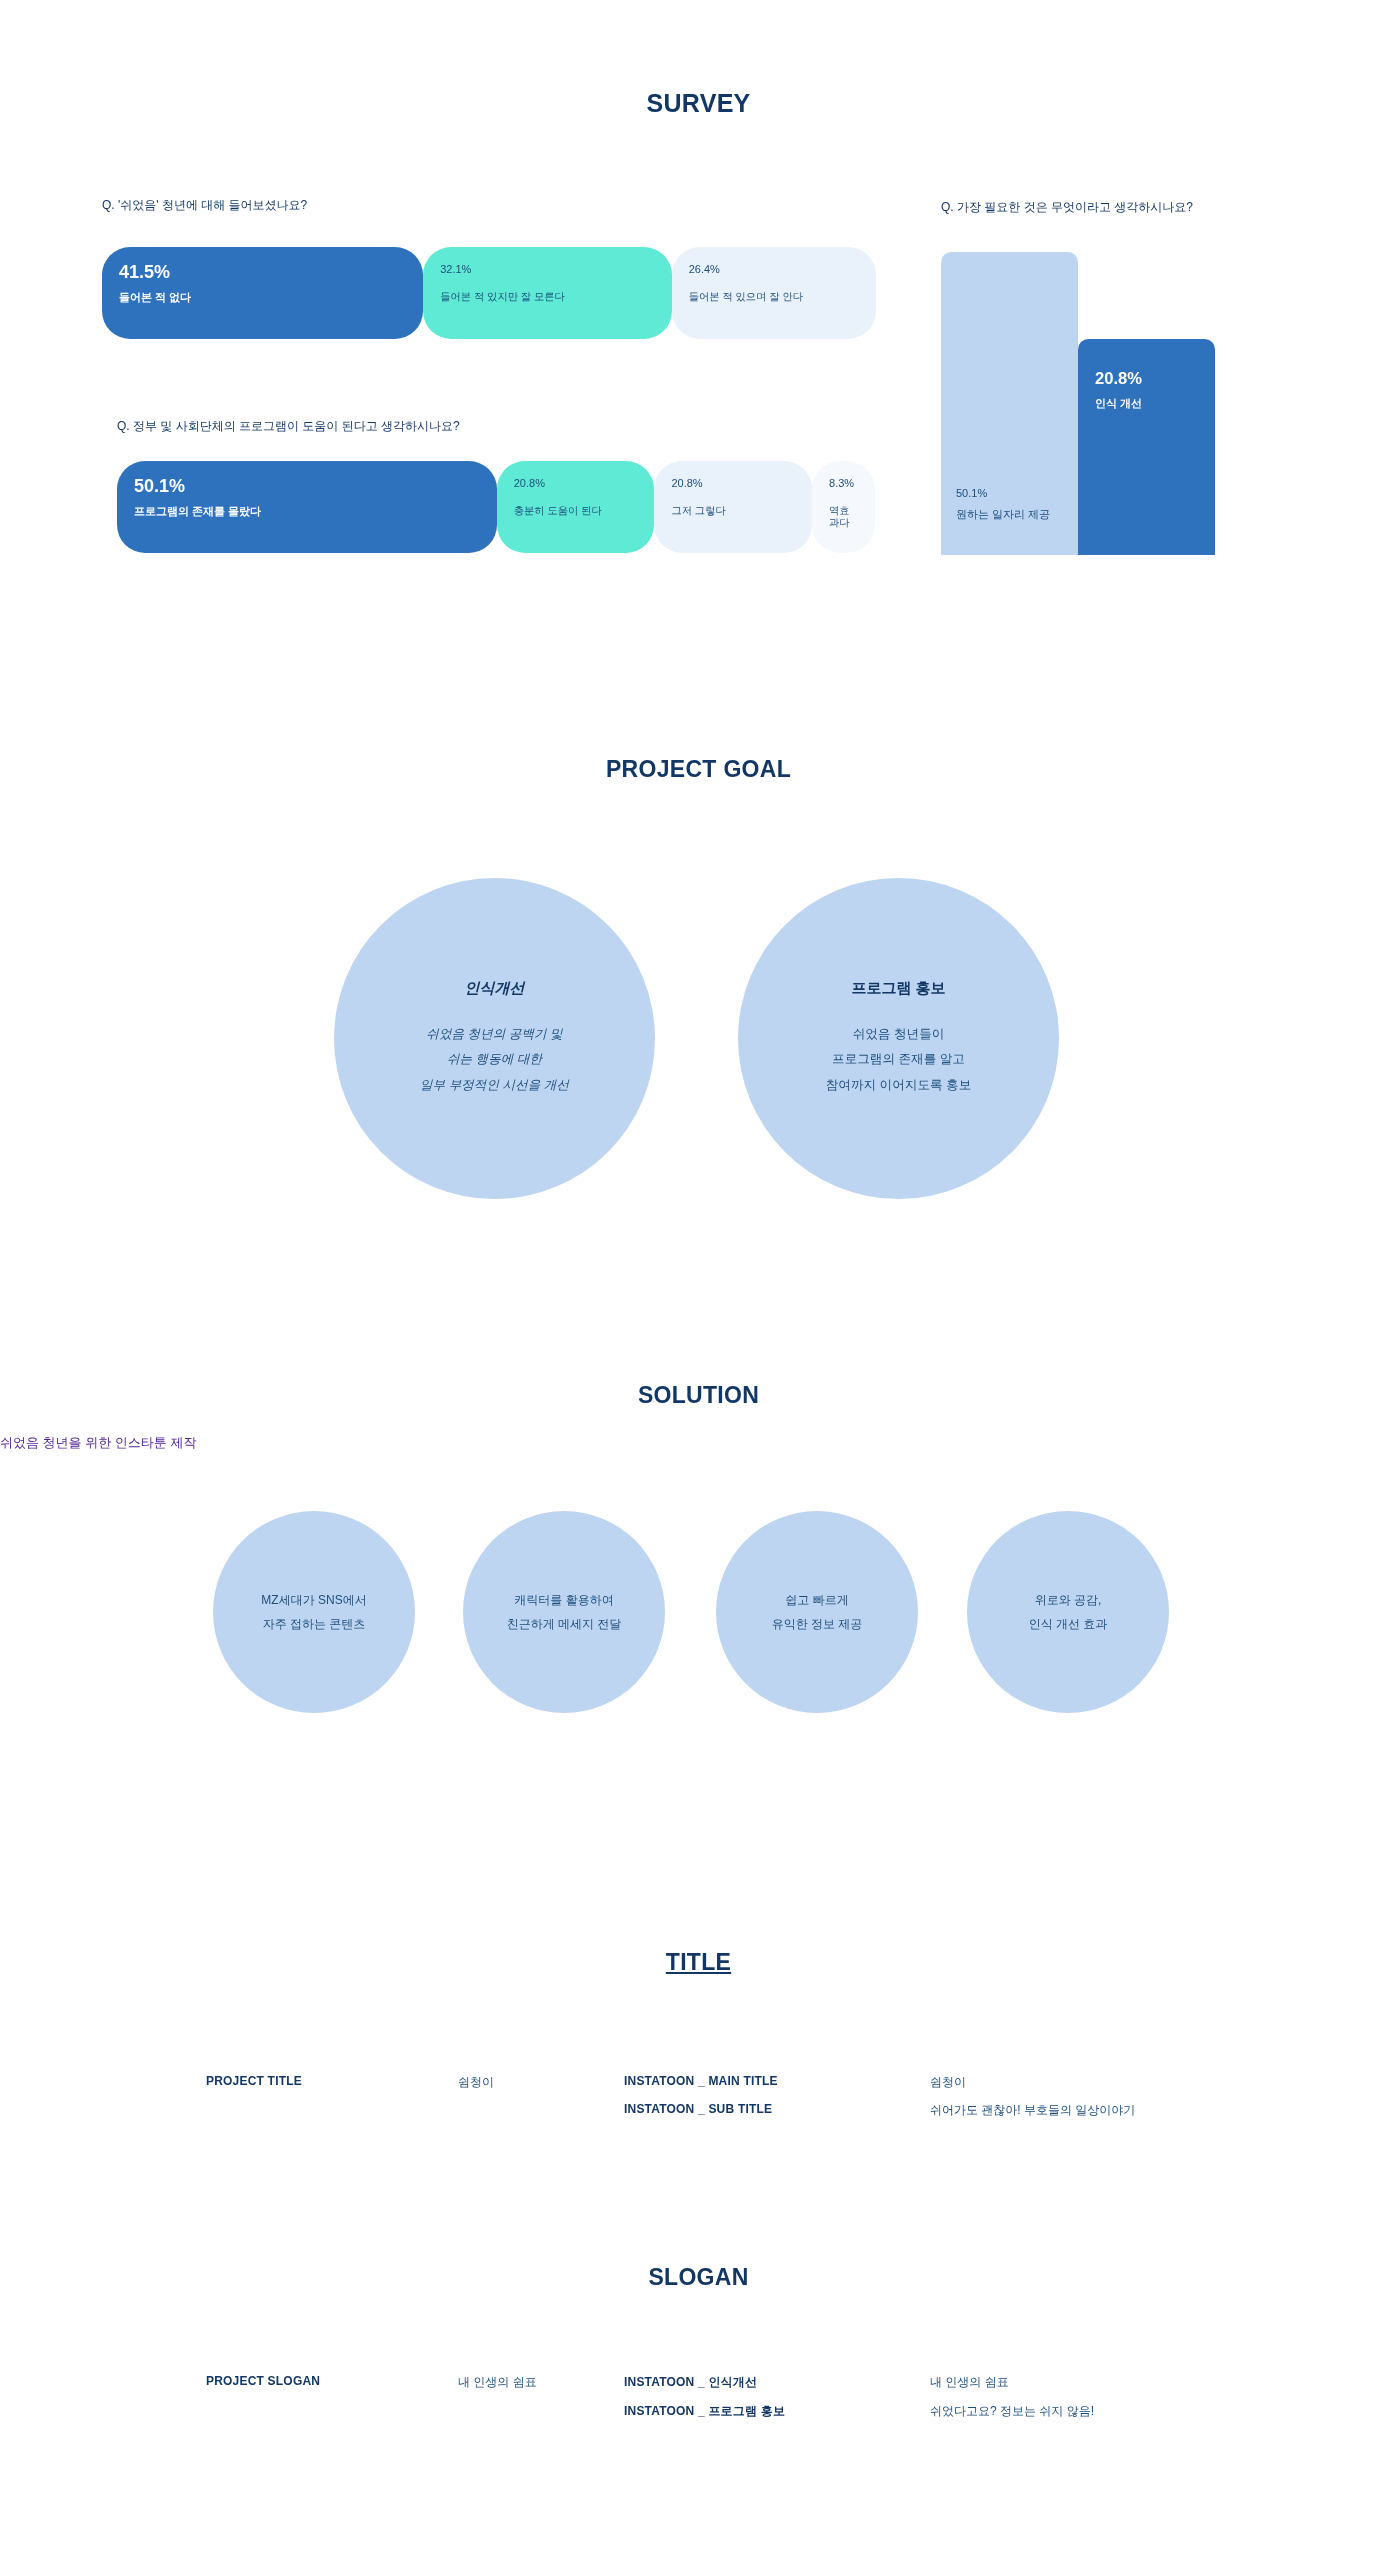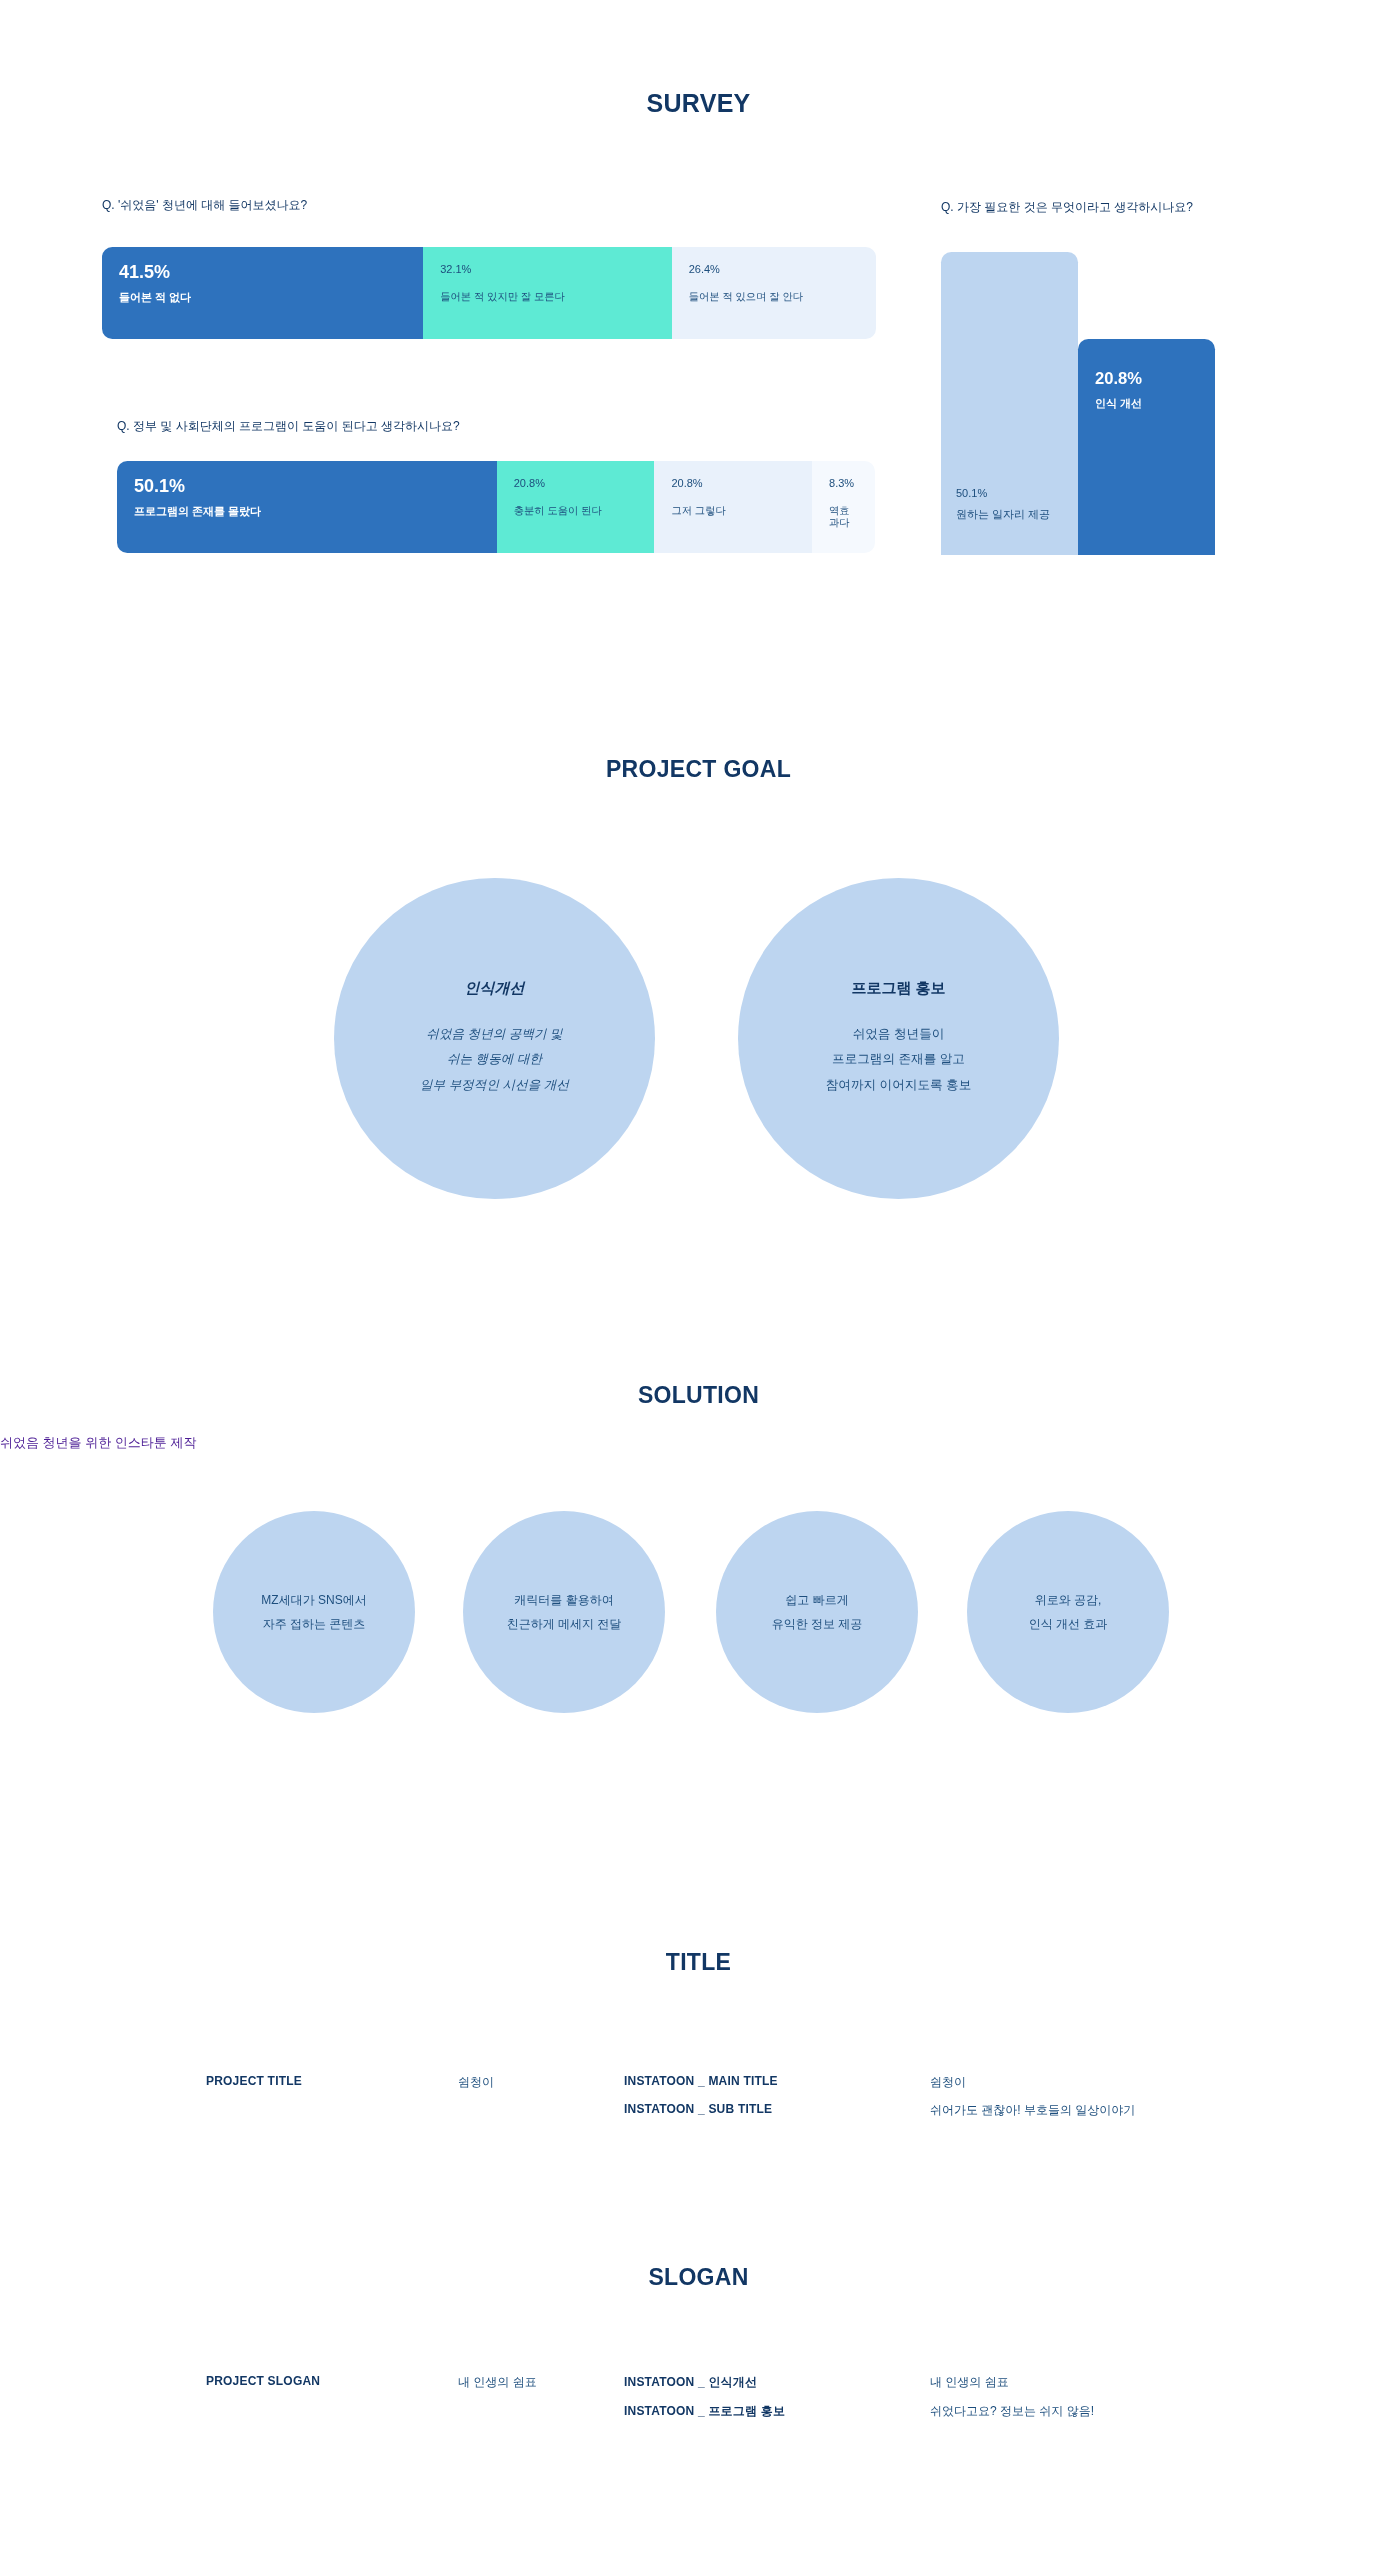--- a/index.html
+++ b/index.html
@@ -40,20 +40,21 @@
     border-radius:10.3px;
     overflow:hidden;
   }
   .seg{
     position:relative;
     height:100%;
     padding:16px 17px 0 17px;
     display:flex;
     flex-direction:column;
     justify-content:flex-start;
+    border-radius:28px;
   }
   .seg .pct{ line-height:1.1; }
   .seg .lab{ line-height:1.1; }
   .seg.primary{ background:#2E72BD; }
   .seg.primary .pct{ color:#ffffff; font-size:18px; font-weight:700; margin-bottom:8px; }
   .seg.primary .lab{ color:#ffffff; font-size:11px; font-weight:600; }
   .seg.s2{ background:#5eead4; }
   .seg.s3{ background:#E9F1FB; }
   .seg.s4{ background:#F5F9FE; }
   .seg.sec .pct{ color:#1d4e7d; font-size:11px; font-weight:500; margin-bottom:9.2px; }
@@ -223,21 +224,21 @@
     </div>
   </div>
 
   <div class="circle small" style="left:967px; top:1511px; width:202px; height:202px;">
     <div class="c-body">
       <div>위로와 공감,</div>
       <div>인식 개선 효과</div>
     </div>
   </div>
 
-  <div class="sec-title" style="top:1949px; font-size:23px;">TITLE</div>
+  <div class="sec-title" style="top:1949px; font-size:23px;text-decoration:underline;">TITLE</div>
 
   <div class="kv-label" style="left:206px; top:2074px;">PROJECT TITLE</div>
   <div class="kv-value" style="left:458px; top:2074px;">쉼청이</div>
 
   <div class="kv-label" style="left:624px; top:2074px;">INSTATOON _ MAIN TITLE</div>
   <div class="kv-value" style="left:930px; top:2074px;">쉼청이</div>
 
   <div class="kv-label" style="left:624px; top:2102px;">INSTATOON _ SUB TITLE</div>
   <div class="kv-value" style="left:930px; top:2102px;">쉬어가도 괜찮아! 부호들의 일상이야기</div>
 

